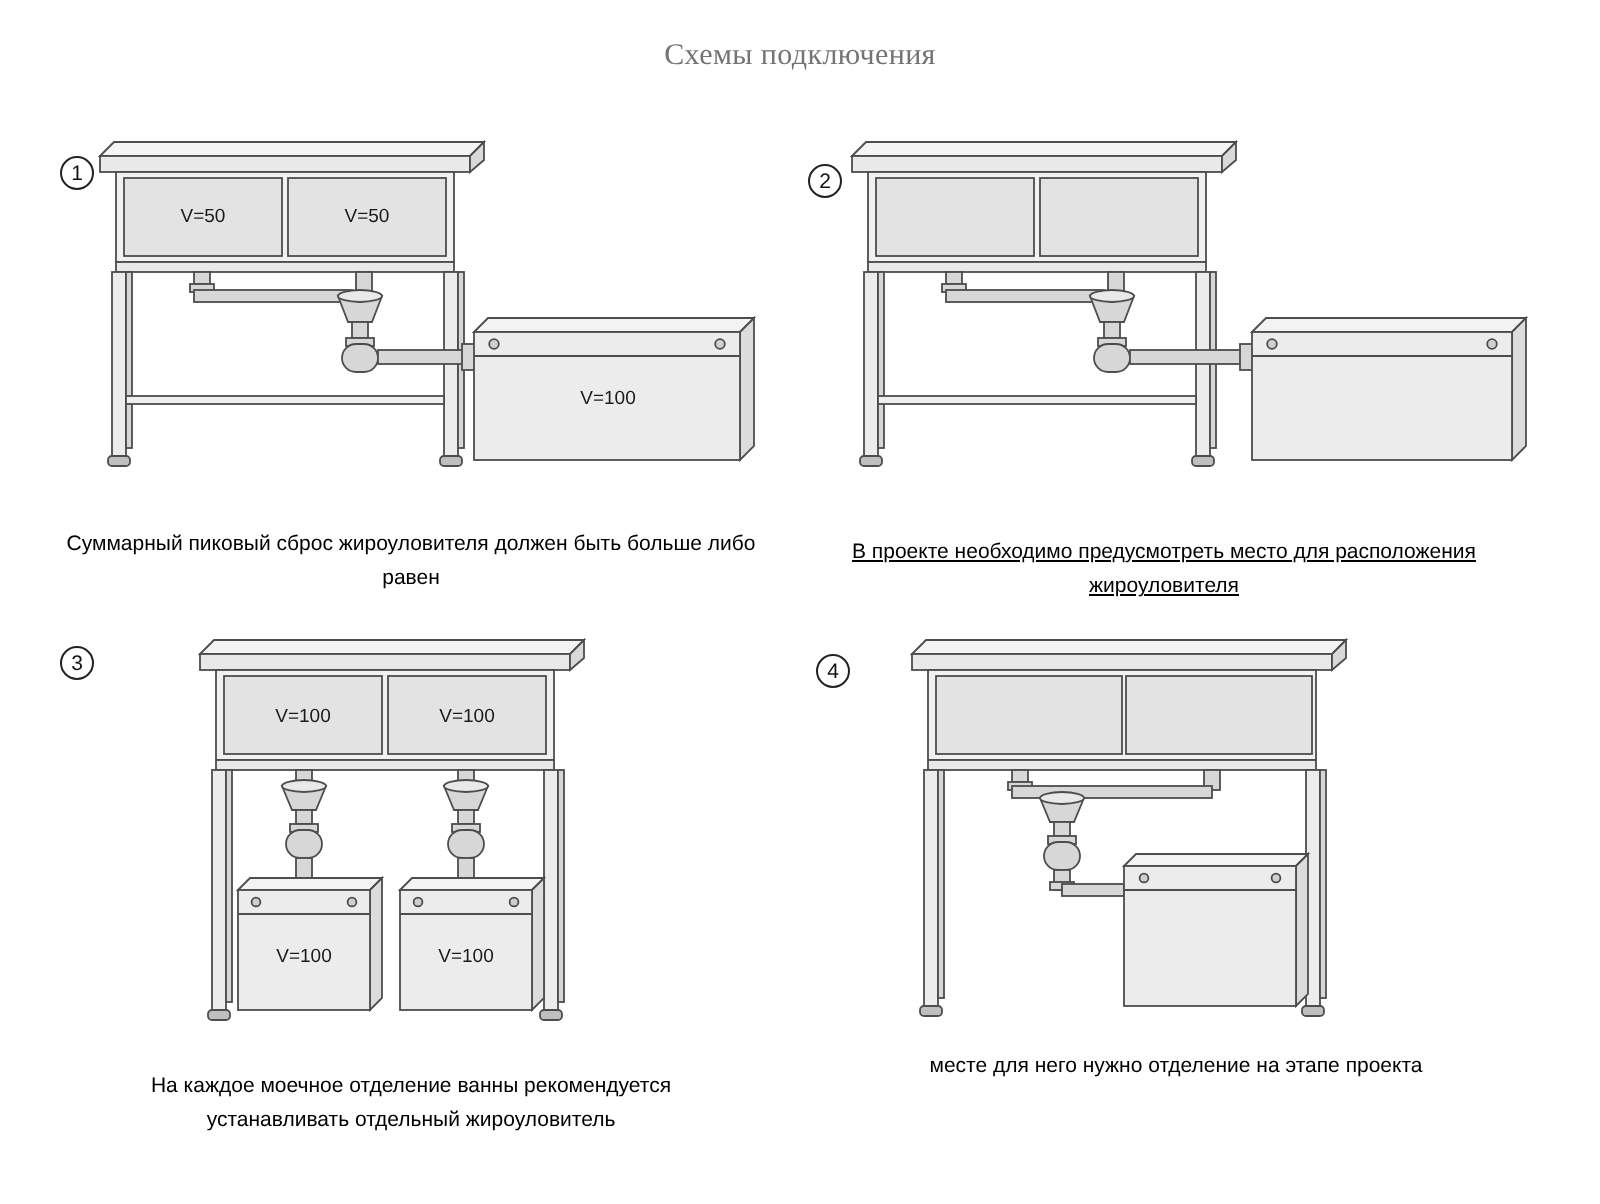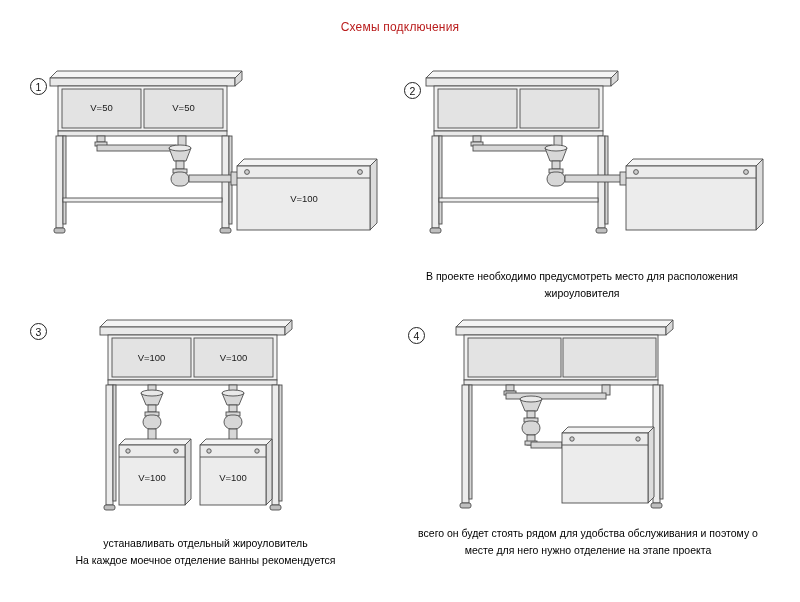--- a/index.html
+++ b/index.html
@@ -1,39 +1,39 @@
 <!DOCTYPE html>
 <html><head>
 <meta charset="utf-8">
 <style>
   * { margin:0; padding:0; box-sizing:border-box; }
   html,body { background:#ffffff; }
   body { width:800px; height:602px; font-family:"Liberation Sans", sans-serif; }
   .page { position:relative; width:800px; height:602px; background:#fff; overflow:hidden; }
   .title { position:absolute; top:20px; left:0; width:100%; text-align:center;
-           font-size:12px; color:#b91c1c; letter-spacing:.2px; }
+           font-size:15px; color:#737373; letter-spacing:.2px;font-family:Liberation Serif, serif; }
   .panel { position:absolute; }
   .p1 { left:28px;  top:58px;  width:355px; height:245px; }
   .p2 { left:396px; top:58px;  width:372px; height:245px; }
   .p3 { left:28px;  top:303px; width:355px; height:299px; }
   .p4 { left:396px; top:303px; width:384px; height:299px; }
   .num { position:absolute; width:17px; height:17px; border:1.4px solid #222; border-radius:50%;
          display:flex; align-items:center; justify-content:center;
          font-size:10.5px; color:#111; background:#fff; }
   .p1 .num { left:2px;  top:20px; }
   .p2 .num { left:8px;  top:24px; }
   .p3 .num { left:2px;  top:20px; }
   .p4 .num { left:12px; top:24px; }
   .drawing { position:absolute; left:0; top:0; }
   .p2 .drawing { left:8px; }
   .p3 .drawing, .p4 .drawing { top:8px; }
   .caption { position:absolute; left:0; width:100%; text-align:center;
              font-size:10.5px; line-height:1.65; color:#000; }
   .p1 .caption { top:206px; }
-  .p2 .caption { top:210px; }
+  .p2 .caption { top:210px;text-decoration:underline; }
   .p3 .caption { top:232px; }
   .p4 .caption { top:222px; }
   .lbl { font-family:"Liberation Sans", sans-serif; font-size:9.5px; fill:#1a1a1a; text-anchor:middle; }
 </style>
 </head>
 <body>
 
 <div class="page">
 
   <div class="title">Схемы подключения</div>
@@ -78,20 +78,21 @@
         <polygon points="209,108 216,101 349,101 342,108" fill="#f3f3f3"></polygon>
         <polygon points="342,108 349,101 349,165 342,172" fill="#dcdcdc"></polygon>
         <rect x="209" y="108" width="133" height="64" fill="#ececec"></rect>
         <line x1="209" y1="120" x2="342" y2="120"></line>
         <circle cx="219" cy="114" r="2.4" fill="#cfcfcf"></circle>
         <circle cx="332" cy="114" r="2.4" fill="#cfcfcf"></circle>
       </g>
       <text x="276" y="144" class="lbl">V=100</text>
     </svg>
     <div class="caption">
+      <div>Суммарный пиковый сброс жироуловителя должен быть больше либо равен</div>
     </div>
   </section>
 
   <section class="panel p2">
     <div class="num">
       <span>2</span>
     </div>
     <svg class="drawing" width="370" height="192" viewBox="0 0 370 192">
       <g stroke="#4d4d4d" stroke-width="0.9">
         <polygon points="22,20 29,13 214,13 207,20" fill="#f4f4f4"></polygon>
@@ -192,22 +193,22 @@
         <polygon points="172,134 178,128 244,128 238,134" fill="#f3f3f3"></polygon>
         <polygon points="238,134 244,128 244,188 238,194" fill="#dcdcdc"></polygon>
         <rect x="172" y="134" width="66" height="60" fill="#ececec"></rect>
         <line x1="172" y1="146" x2="238" y2="146"></line>
         <circle cx="181" cy="140" r="2.2" fill="#cfcfcf"></circle>
         <circle cx="229" cy="140" r="2.2" fill="#cfcfcf"></circle>
       </g>
       <text x="205" y="170" class="lbl">V=100</text>
     </svg>
     <div class="caption">
+      <div>На каждое моечное отделение ванны рекомендуется</div>
       <div>устанавливать отдельный жироуловитель</div>
-      <div>На каждое моечное отделение ванны рекомендуется</div>
     </div>
   </section>
 
   <section class="panel p4">
     <div class="num">
       <span>4</span>
     </div>
     <svg class="drawing" width="380" height="212" viewBox="0 0 380 212">
       <g stroke="#4d4d4d" stroke-width="0.9">
         <polygon points="60,16 67,9 277,9 270,16" fill="#f4f4f4"></polygon>
@@ -244,18 +245,17 @@
         <polygon points="166,122 172,116 258,116 252,122" fill="#f3f3f3"></polygon>
         <polygon points="252,122 258,116 258,186 252,192" fill="#dcdcdc"></polygon>
         <rect x="166" y="122" width="86" height="70" fill="#ececec"></rect>
         <line x1="166" y1="134" x2="252" y2="134"></line>
         <circle cx="176" cy="128" r="2.2" fill="#cfcfcf"></circle>
         <circle cx="242" cy="128" r="2.2" fill="#cfcfcf"></circle>
       </g>
       <text x="209" y="162" class="lbl"></text>
     </svg>
     <div class="caption">
-      <div>всего он будет стоять рядом для удобства обслуживания и поэтому о</div>
       <div>месте для него нужно отделение на этапе проекта</div>
     </div>
   </section>
 
 </div>
 
 </body></html>

